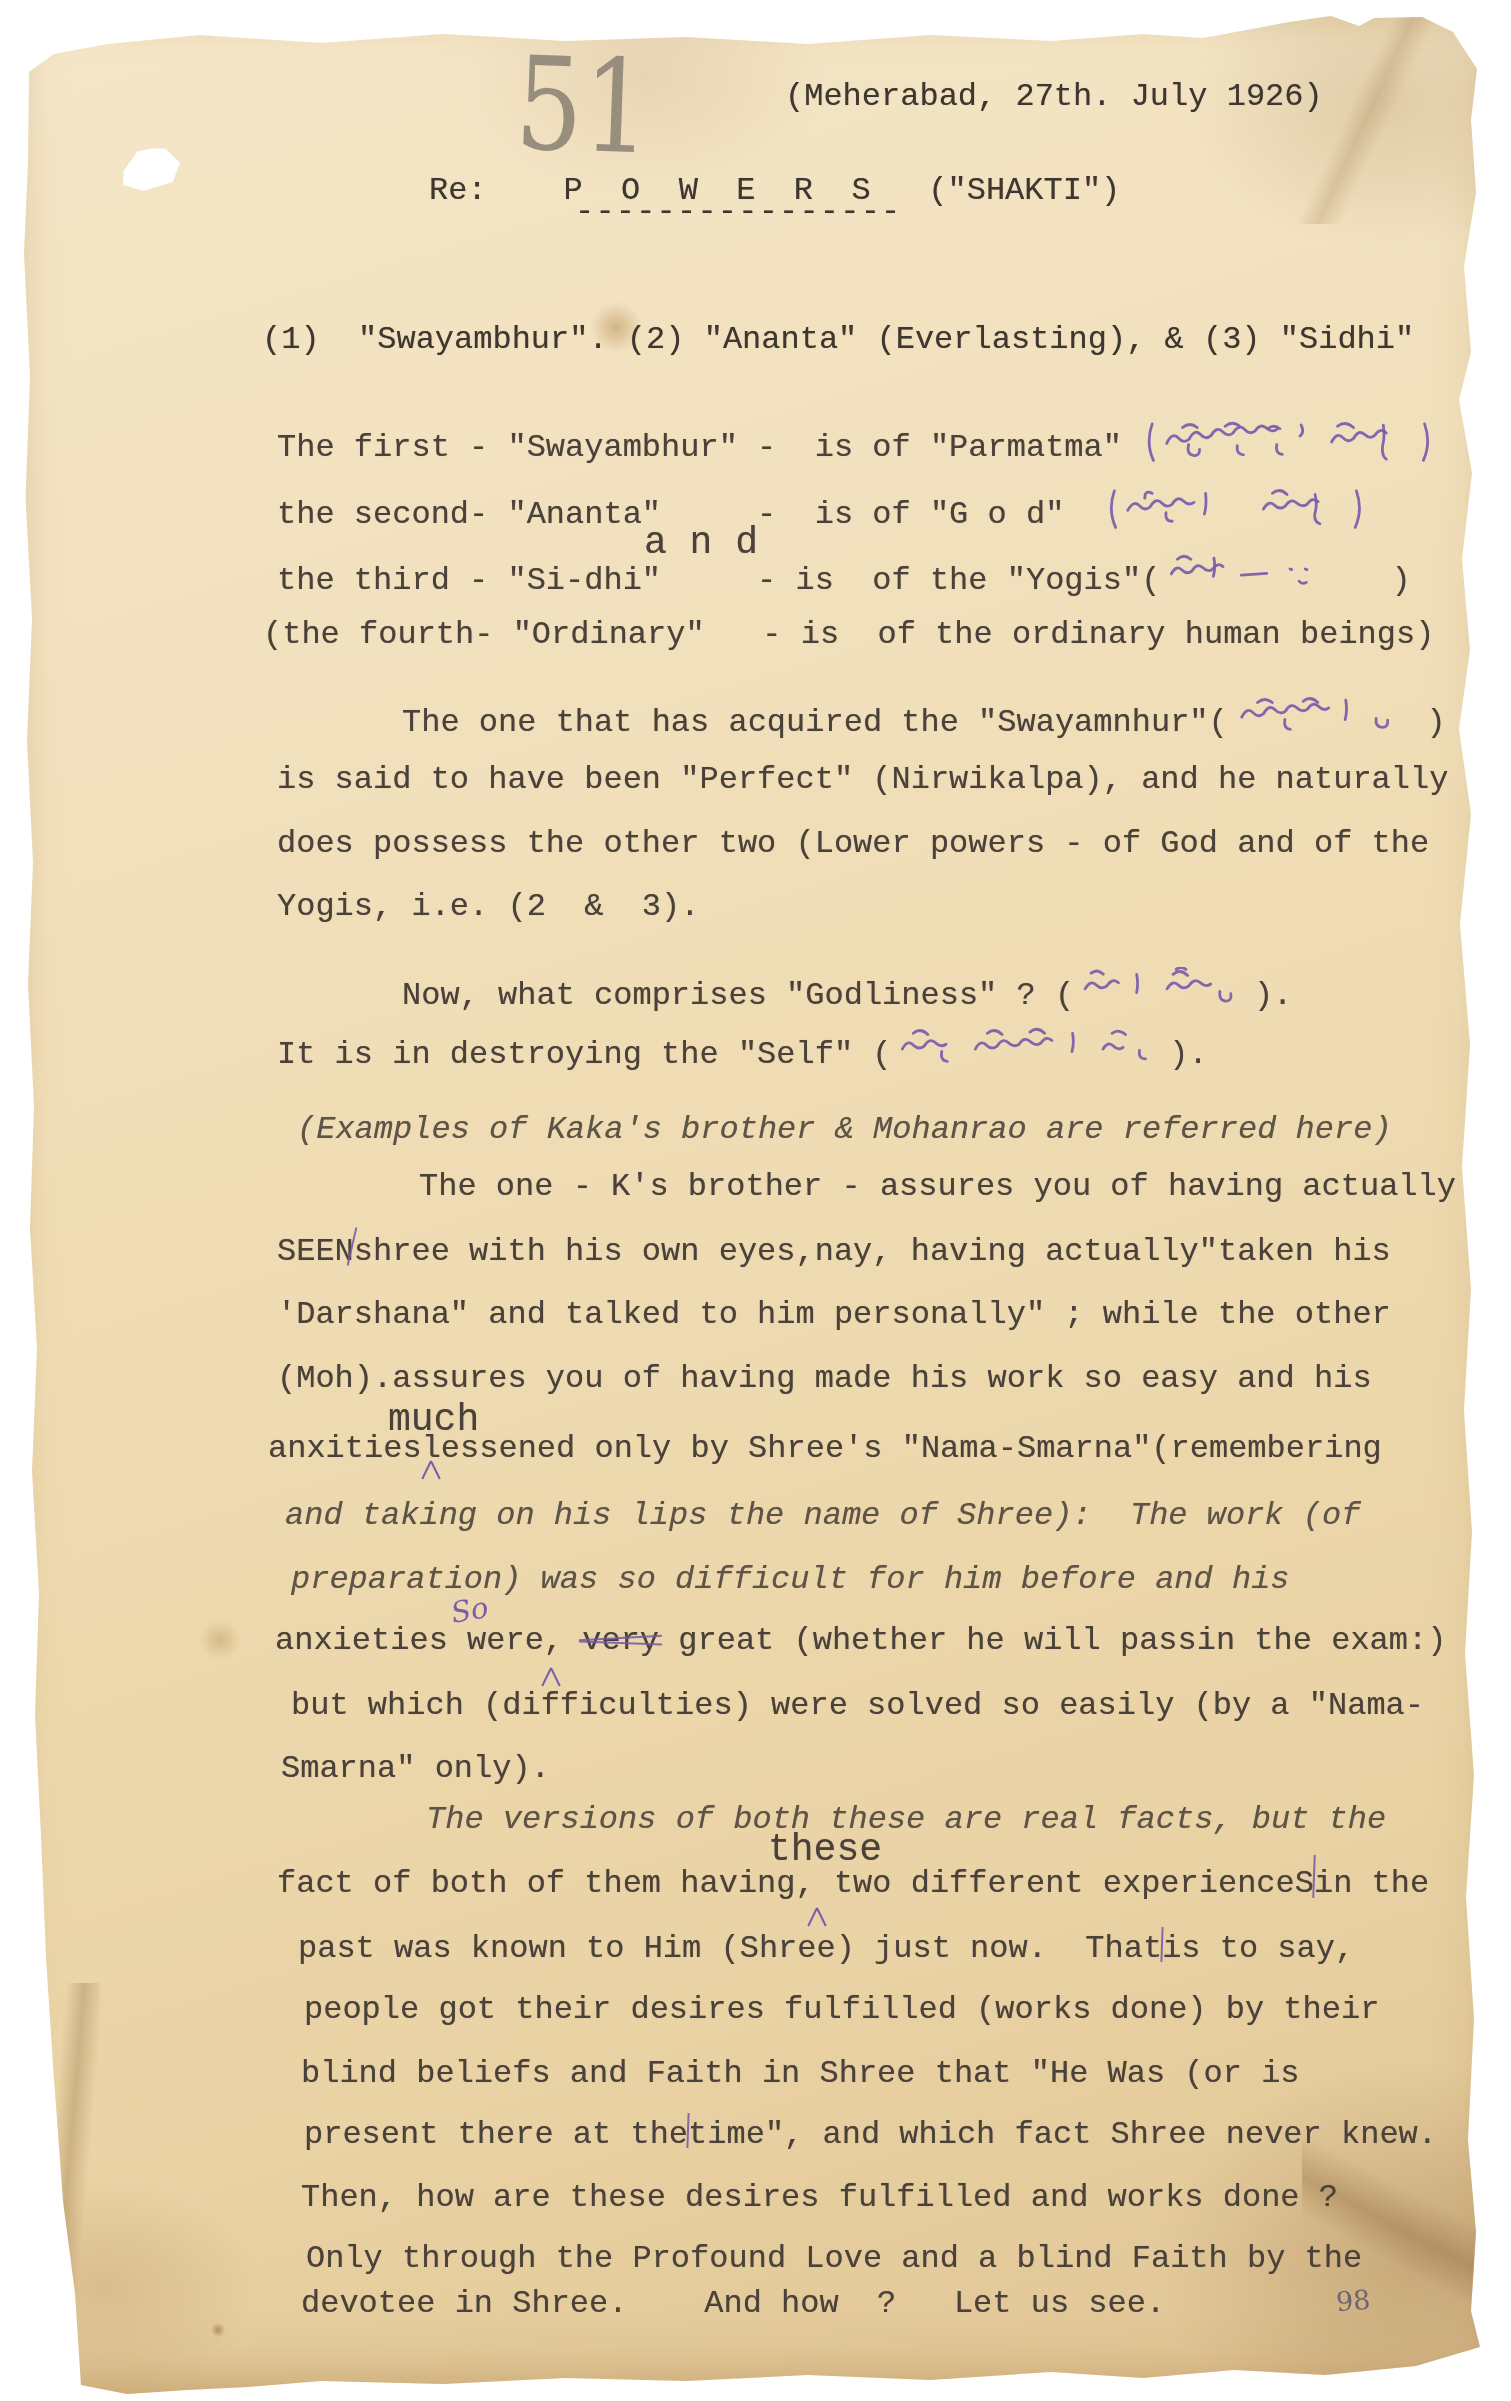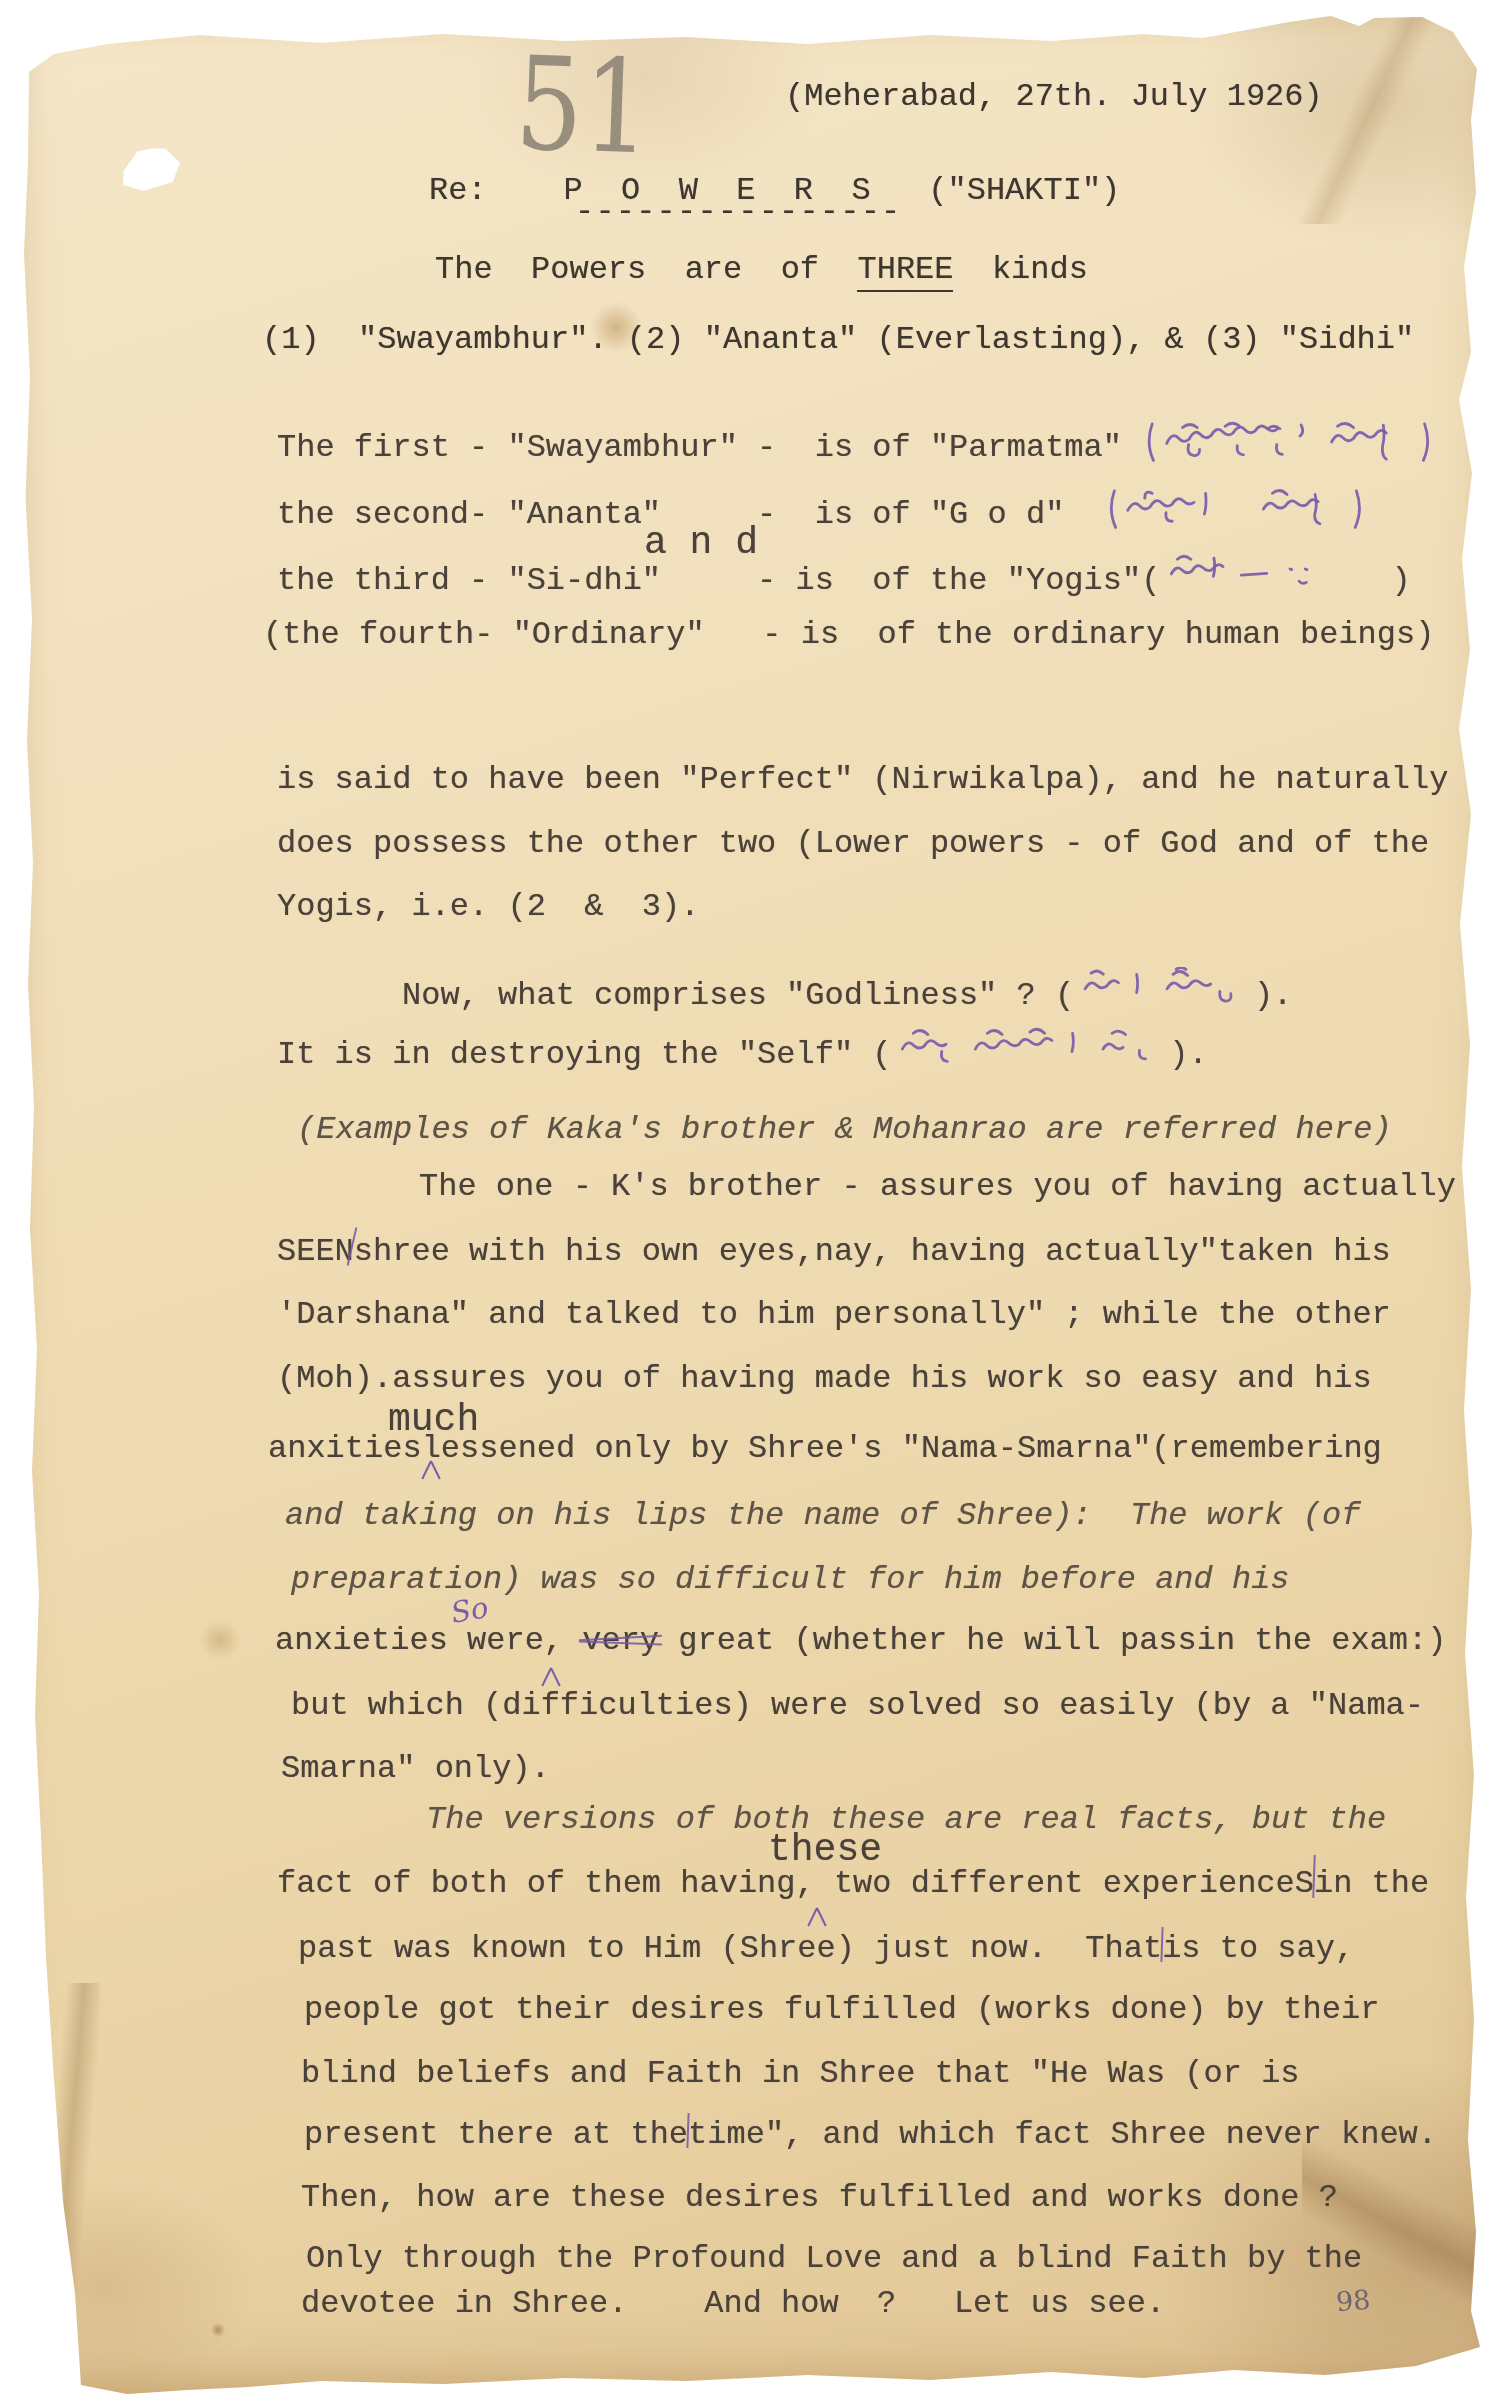--- a/index.html
+++ b/index.html
@@ -71,21 +71,20 @@
   <div class="crease3"></div>
   <div class="hole"></div>
 
   <div class="pencil">51</div>
 
   <div class="tl dark" style="left:785px;top:78px">(Meherabad, 27th. July 1926)</div>
 
   <div class="tl dark" style="left:429px;top:172px"><span>Re:</span><span>    </span><span>P  O  W  E  R  S</span><span>   </span><span>("SHAKTI")</span></div>
   <div class="tl dark" style="left:575px;top:193px;letter-spacing:1.2px">----------------</div>
 
-  <div class="tl dark" style="left:435px;top:251px"><span>The  Powers  are  of  </span><span class="us">THREE</span><span>  kinds</span></div>
 
   <div class="tl dark" style="left:262px;top:321px">(1)  "Swayambhur". (2) "Ananta" (Everlasting), &amp; (3) "Sidhi"</div>
 
   <div class="tl" style="left:277px;top:419px"><span>The first - "Swayambhur" -  is of "Parmatma" </span><svg class="guj" width="286" height="45" viewBox="0 0 470 74" title="(સ્વયંભુર શક્તિ)">
         <path d="M10,8 C3,28 3,48 12,68"></path>
         <path d="M34,40 q9,-20 20,-8 q8,9 17,1 q9,-18 19,-7 q8,9 17,1 q9,-16 19,-6 q8,9 17,2 q10,-16 20,-5 q7,8 16,2 q9,-14 19,-5 q8,8 17,2"></path>
         <path d="M70,42 q-4,16 8,18 q10,1 10,-10 M150,44 q-2,14 10,15 M215,42 q-3,15 9,16"></path>
         <path d="M60,14 q12,-10 24,0 M130,12 q12,-10 24,0 M200,16 q10,-8 20,0 M255,10 q6,12 -2,18"></path>
         <path d="M305,38 q9,-18 19,-7 q8,9 17,1 q9,-16 19,-6 q8,8 16,1 q9,-14 19,-4"></path>
         <path d="M315,12 q12,-10 26,2 M390,10 q3,18 -1,34 q-2,16 6,22"></path>
@@ -105,20 +104,25 @@
 
   <div class="tl" style="left:277px;top:552px"><span>the third - "Si-dhi"     - is  of the "Yogis"(</span><svg class="guj" width="183" height="45" viewBox="0 0 300 74" title="સિદ્ધિ–">
         <path d="M10,36 q8,-16 18,-6 q8,8 16,1 q8,-14 18,-5 q8,8 16,2 q8,-12 17,-4"></path>
         <path d="M20,12 q10,-10 22,0 M80,10 q3,16 -1,30"></path>
         <path d="M125,38 l42,-3"></path>
         <path d="M205,28 l3,1 M230,28 l3,1 M220,48 q5,6 12,2"></path>
       </svg><span>  )</span></div>
 
   <div class="tl" style="left:263px;top:616px">(the fourth- "Ordinary"   - is  of the ordinary human beings)</div>
 
+  <div class="tl" style="left:402px;top:694px"><span>The one that has acquired the "Swayamnhur"(</span><svg class="guj" width="189" height="45" viewBox="0 0 310 74" title="સ્વયંભુર">
+        <path d="M14,38 q9,-18 19,-7 q8,9 17,1 q9,-16 19,-6 q8,9 17,2 q9,-15 19,-5 q8,8 17,2 q9,-14 19,-4 q8,8 16,2"></path>
+        <path d="M40,14 q12,-10 24,0 M115,12 q12,-10 24,2"></path>
+        <path d="M85,42 q-3,15 9,16 M185,10 q3,18 -1,32 M235,40 q-2,14 10,15 q10,0 9,-12"></path>
+      </svg><span>)</span></div>
 
   <div class="tl" style="left:277px;top:825px">does possess the other two (Lower powers - of God and of the</div>
   <div class="tl" style="left:277px;top:761px">is said to have been "Perfect" (Nirwikalpa), and he naturally</div>
   <div class="tl" style="left:277px;top:888px">Yogis, i.e. (2  &amp;  3).</div>
 
   <div class="tl" style="left:402px;top:967px"><span>Now, what comprises "Godliness" ? (</span><svg class="guj" width="170" height="45" viewBox="0 0 280 74" title="દેવ પણું">
         <path d="M10,36 q9,-16 19,-6 q8,8 17,1 q9,-14 19,-5"></path>
         <path d="M20,10 q10,-8 20,2 M95,12 q3,16 0,30"></path>
         <path d="M145,36 q9,-16 19,-6 q8,8 17,1 q9,-14 19,-5 q8,8 17,2"></path>
         <path d="M155,12 q12,-10 24,2 M160,4 q8,-6 16,0"></path>

